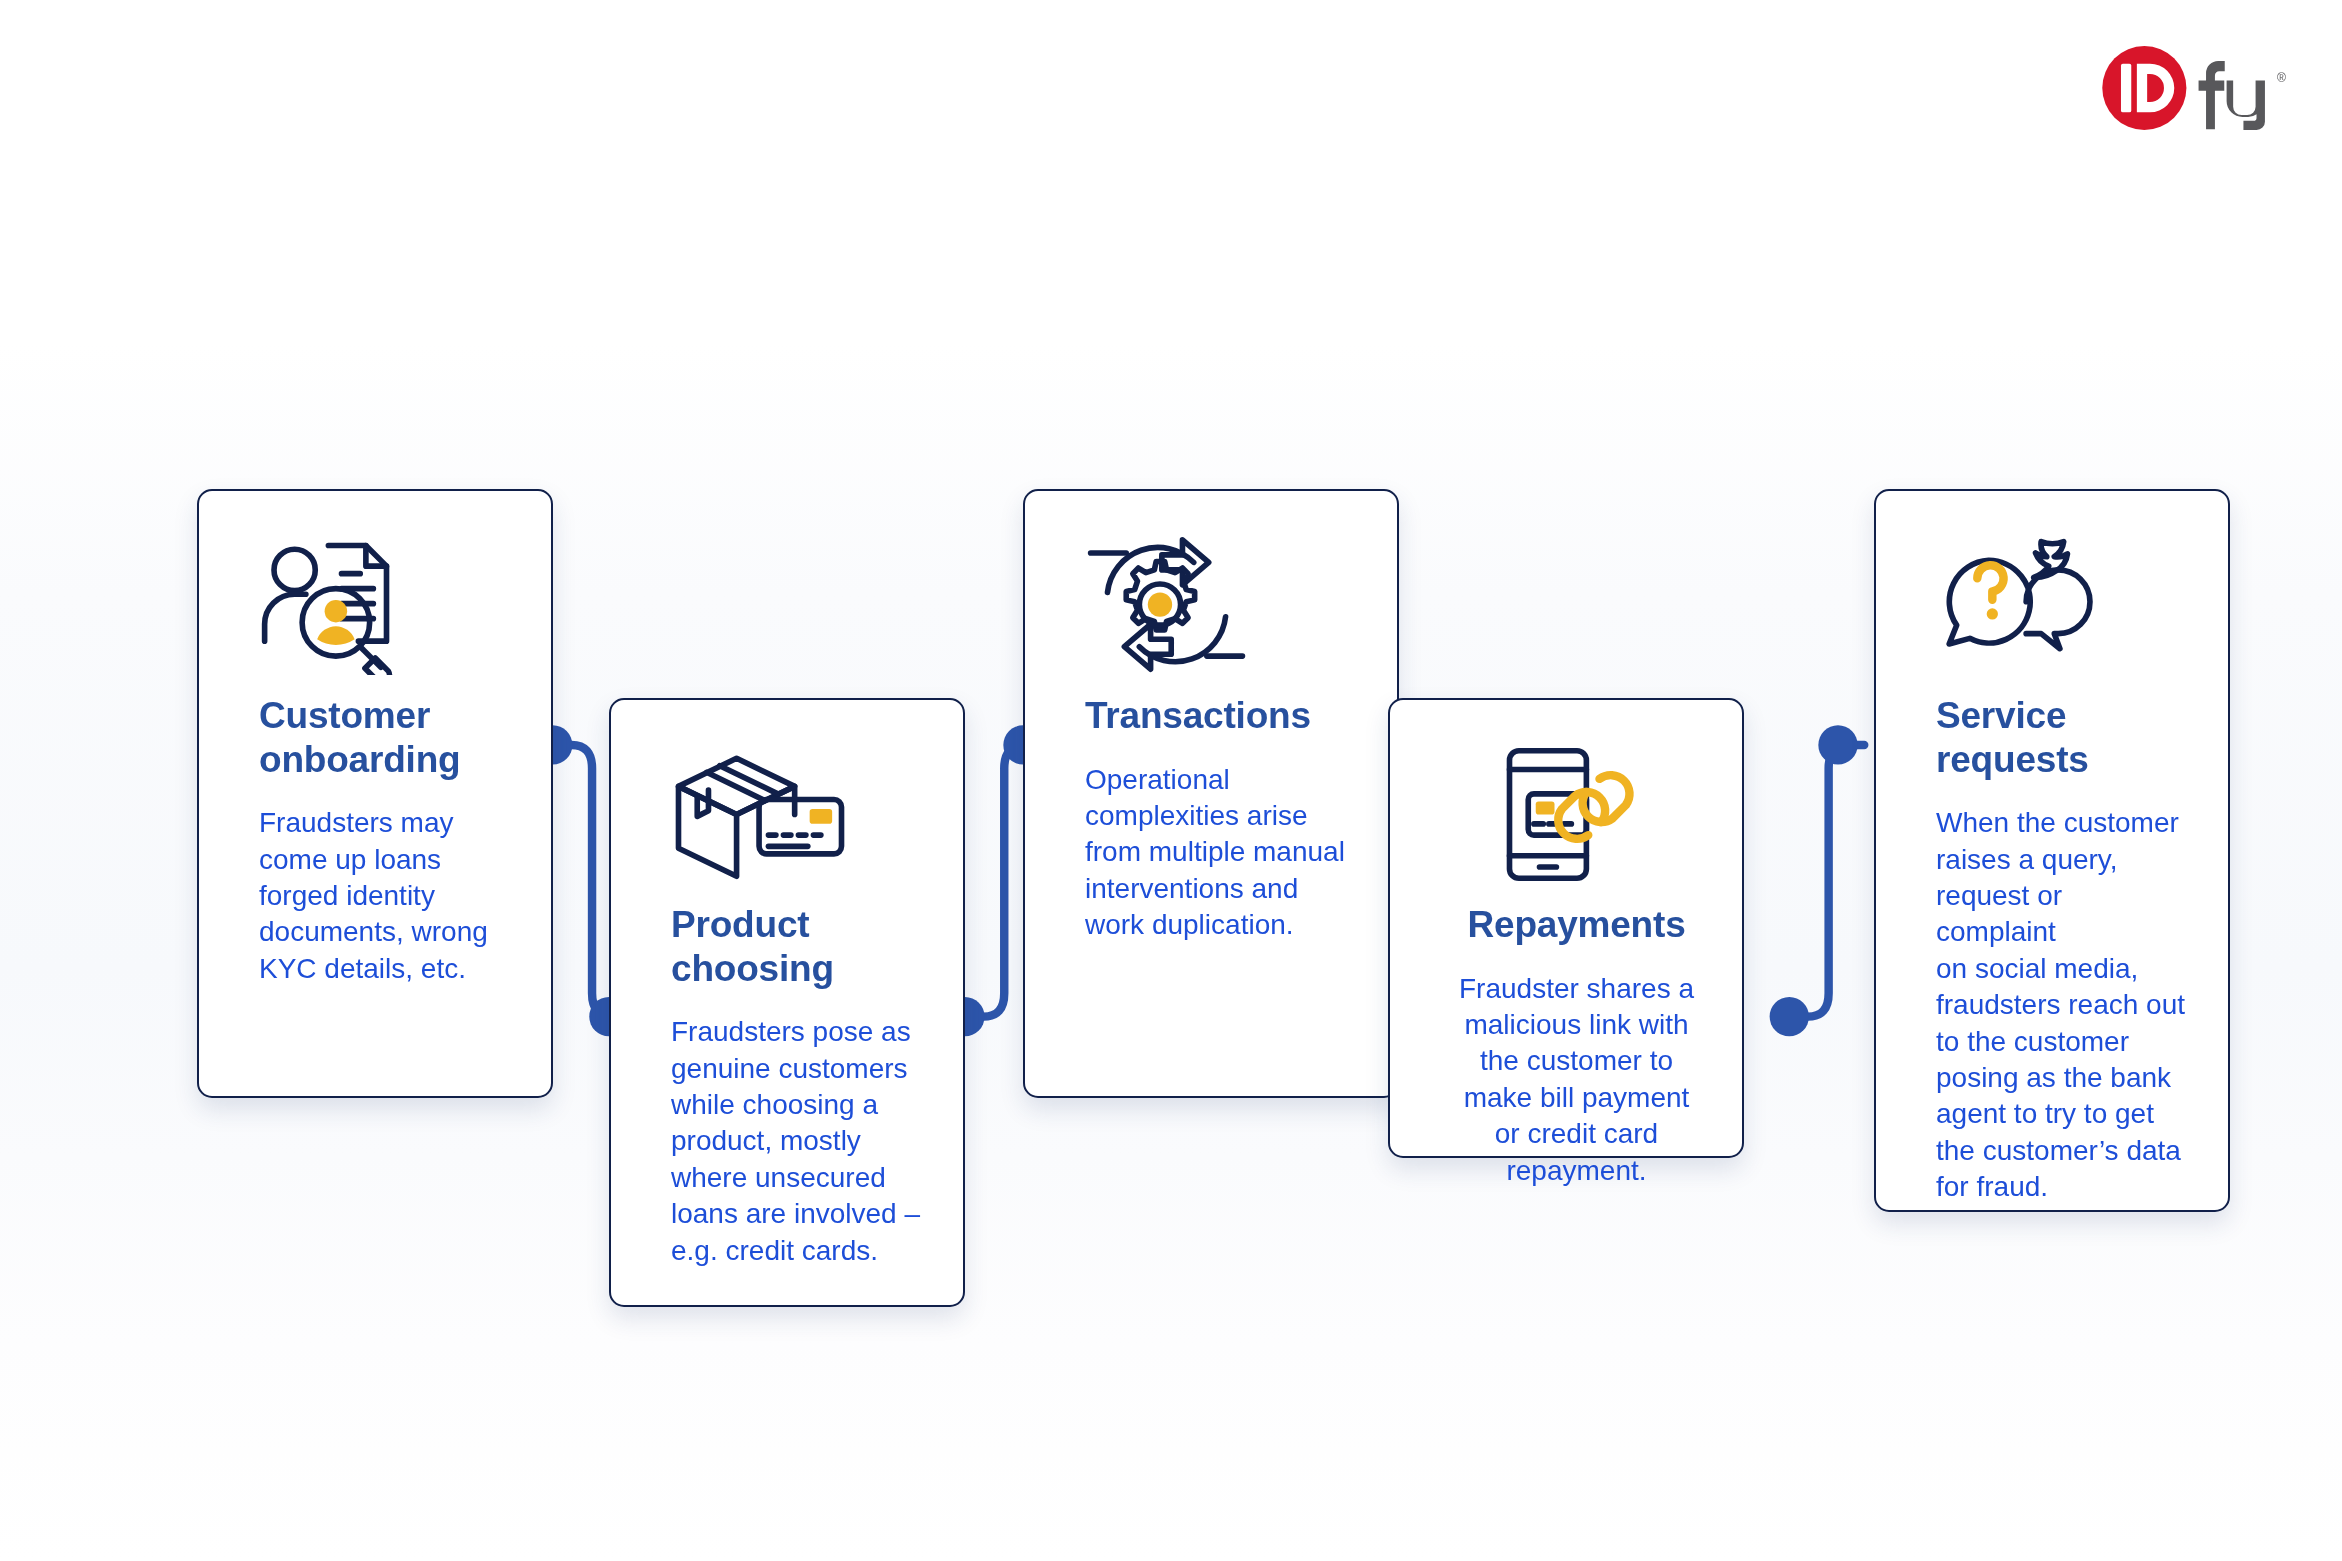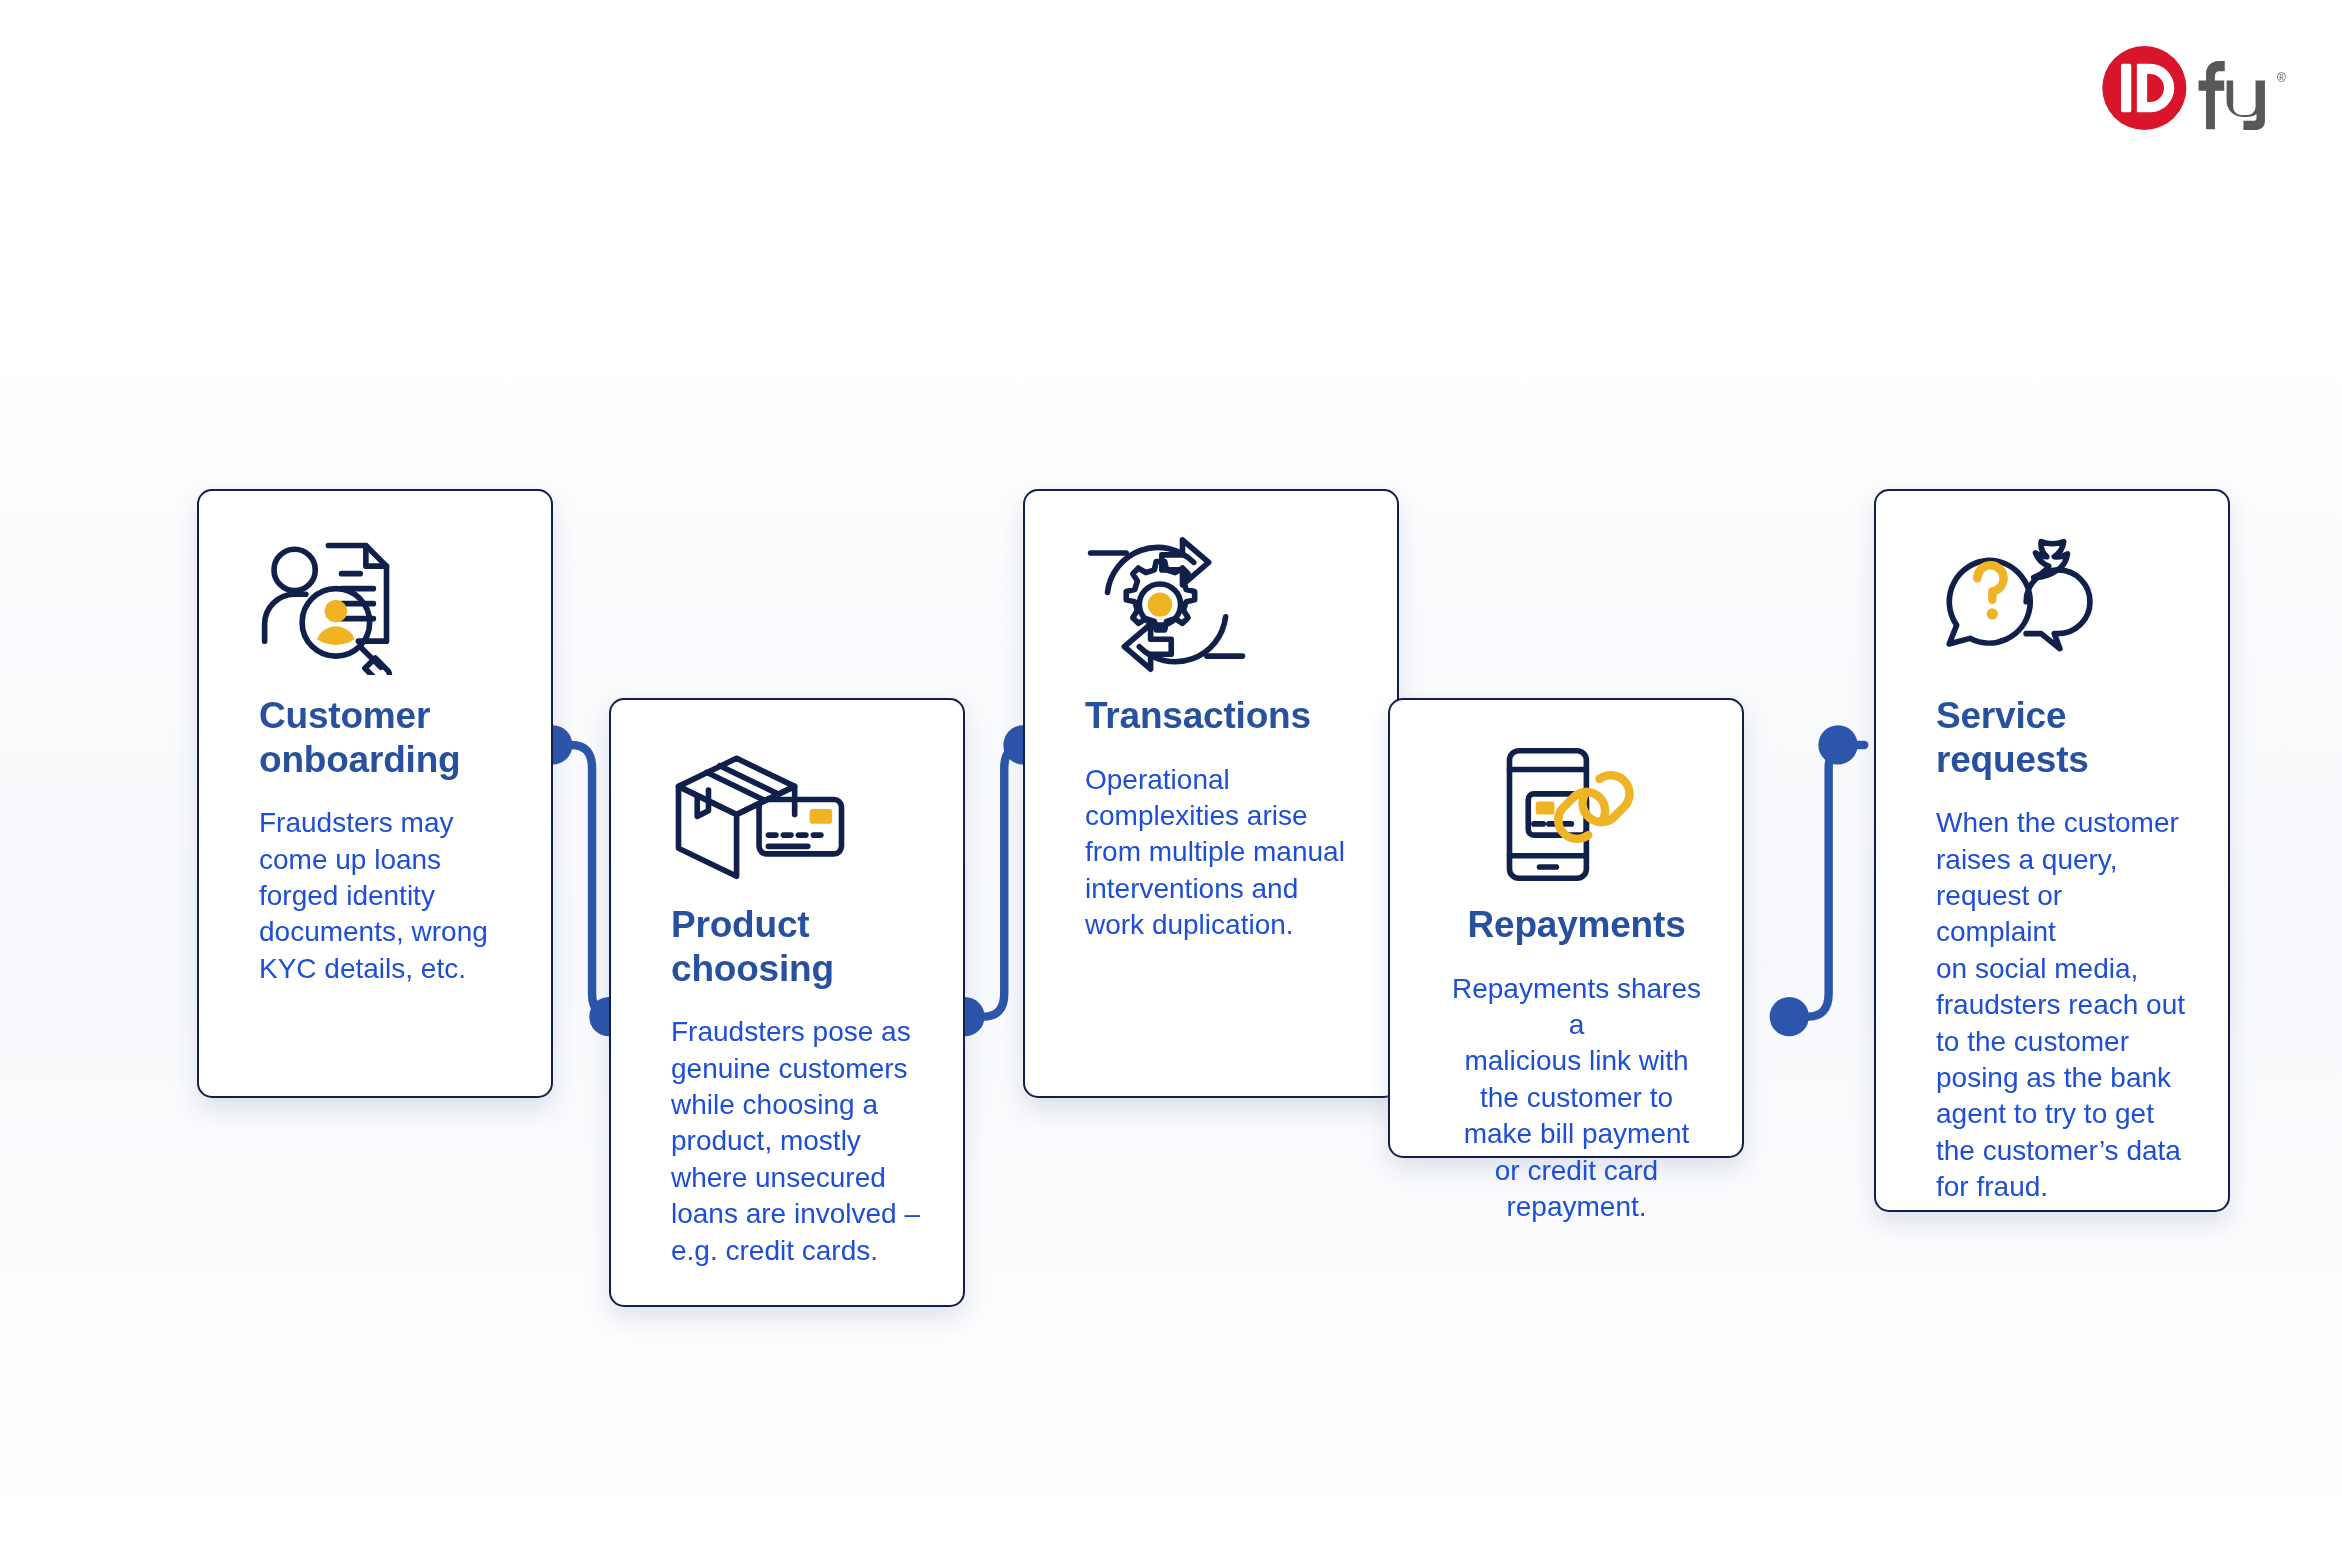--- a/index.html
+++ b/index.html
@@ -229,21 +229,21 @@
         <path d="M34 84 h10 M50 84 h10 M66 84 h8"></path>
       </g>
       <rect x="36" y="60" width="20" height="14" rx="3" fill="#f0b323"></rect>
       <g fill="none" stroke="#f0b323" stroke-width="9" stroke-linecap="round" stroke-linejoin="round">
         <path d="M104 36 a20 20 0 0 1 28 28 l-14 14 a20 20 0 0 1 -28 -28"></path>
         <path d="M92 96 a20 20 0 0 1 -28 -28 l14 -14 a20 20 0 0 1 28 28"></path>
       </g>
     </svg>
   </div>
   <h2 class="card-title">Repayments</h2>
-  <p class="card-body">Repayments shares a
+  <p class="card-body">Fraudster shares a
 malicious link with
 the customer to
 make bill payment
 or credit card
 repayment.</p>
 </div>
 
 <div class="card" id="card-5">
   <div class="card-icon">
     <svg width="169" height="139" viewBox="0 0 180 148" xmlns="http://www.w3.org/2000/svg">

